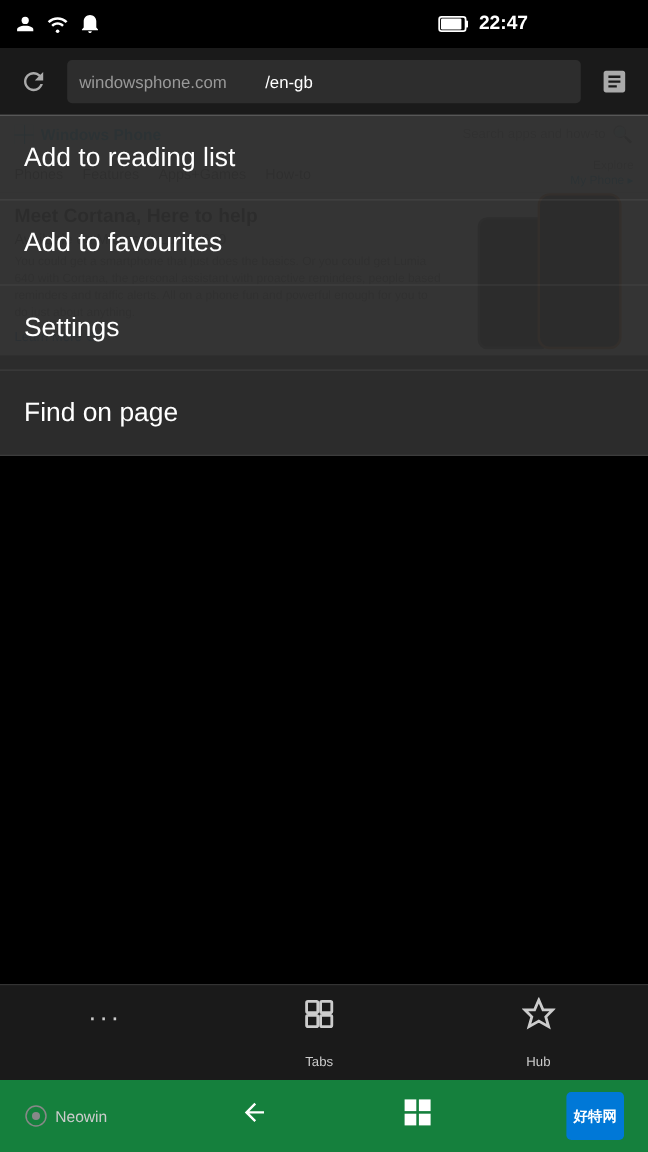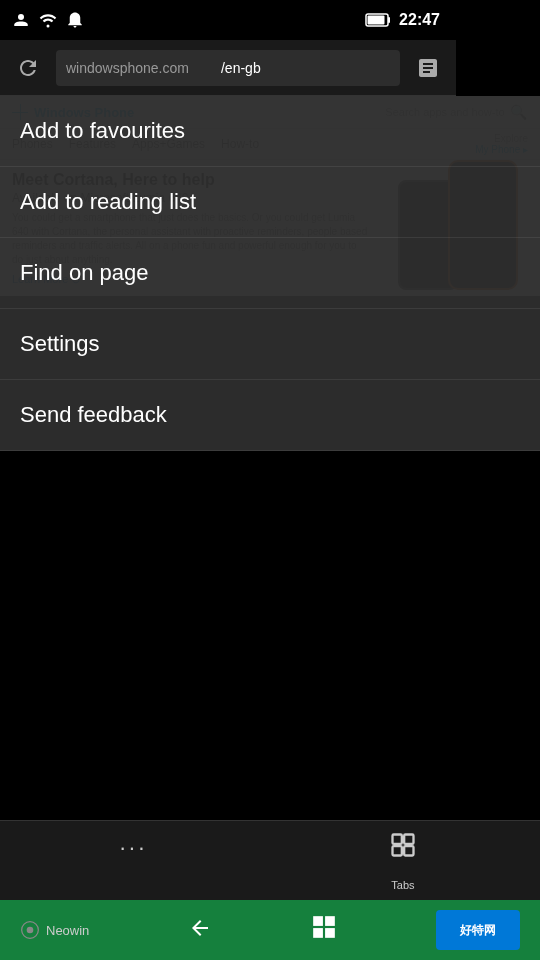--- a/index.html
+++ b/index.html
@@ -36,21 +36,21 @@
       font-size: 15px;
     }
     .status-time {
       color: #fff;
       font-size: 16px;
       font-weight: 600;
     }
 
     
     #address-bar {
-      width: 456px;
+      width: 540px;
       height: 56px;
       background: #1a1a1a;
       display: flex;
       align-items: center;
       padding: 0 10px;
       gap: 10px;
       border-bottom: 1px solid #333;
     }
     .reload-btn {
       width: 36px;
@@ -293,21 +293,21 @@
       align-items: center;
       gap: 6px;
       color: #ccc;
       font-size: 12px;
     }
     .nav-center {
       color: #fff;
       font-size: 24px;
     }
     .nav-right {
-      width: 84px;
+      width: 48px;
       height: 40px;
       background: #0078d7;
       border-radius: 4px;
       display: flex;
       align-items: center;
       justify-content: center;
       color: #fff;
       font-size: 12px;
       font-weight: 700;
     }
@@ -403,38 +403,43 @@
       <div class="wp-hero-link">Learn More ⊙</div>
     </div>
     <div class="wp-hero-img">
       <div class="phone-shape2"></div>
       <div class="phone-shape"></div>
     </div>
   </div>
 </div>
 
 <div id="overlay-menu">
+  <div class="menu-item">Add to reading list</div>
   <div class="menu-item">Add to favourites</div>
-  <div class="menu-item">Add to reading list</div>
+  <div class="menu-item">Settings</div>
   <div class="menu-item">Find on page</div>
-  <div class="menu-item">Settings</div>
-  <div class="menu-item">Send feedback</div>
 </div>
 
 <div id="bottom-toolbar">
   <div class="toolbar-more">···</div>
   <div class="toolbar-item">
     <svg width="28" height="28" viewBox="0 0 24 24" fill="#ccc">
       <rect x="3" y="3" width="8" height="8" rx="1" fill="none" stroke="#ccc" stroke-width="2"></rect>
       <rect x="13" y="3" width="8" height="8" rx="1" fill="none" stroke="#ccc" stroke-width="2"></rect>
       <rect x="3" y="13" width="8" height="8" rx="1" fill="none" stroke="#ccc" stroke-width="2"></rect>
       <rect x="13" y="13" width="8" height="8" rx="1" fill="none" stroke="#ccc" stroke-width="2"></rect>
     </svg>
     <span>Tabs</span>
   </div>
+  <div class="toolbar-item">
+    <svg width="28" height="28" viewBox="0 0 24 24" fill="none" stroke="#ccc" stroke-width="2">
+      <polygon points="12,2 15,9 22,9 17,14 19,21 12,17 5,21 7,14 2,9 9,9"></polygon>
+    </svg>
+    <span>Hub</span>
+  </div>
 </div>
 
 <div id="nav-bar">
   <div class="nav-left">
     <svg width="20" height="20" viewBox="0 0 24 24" fill="#888">
       <circle cx="12" cy="12" r="10" fill="none" stroke="#888" stroke-width="1.5"></circle>
       <circle cx="12" cy="12" r="4" fill="#888"></circle>
     </svg>
     <span class="nav-neowin">Neowin</span>
   </div>

